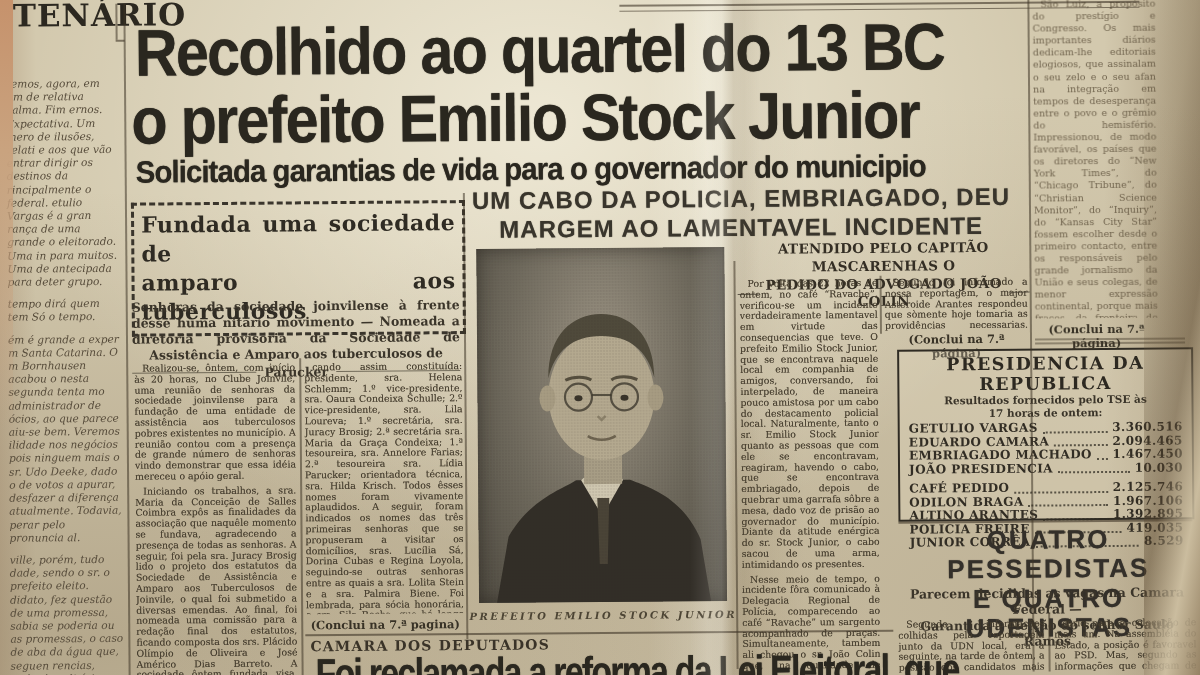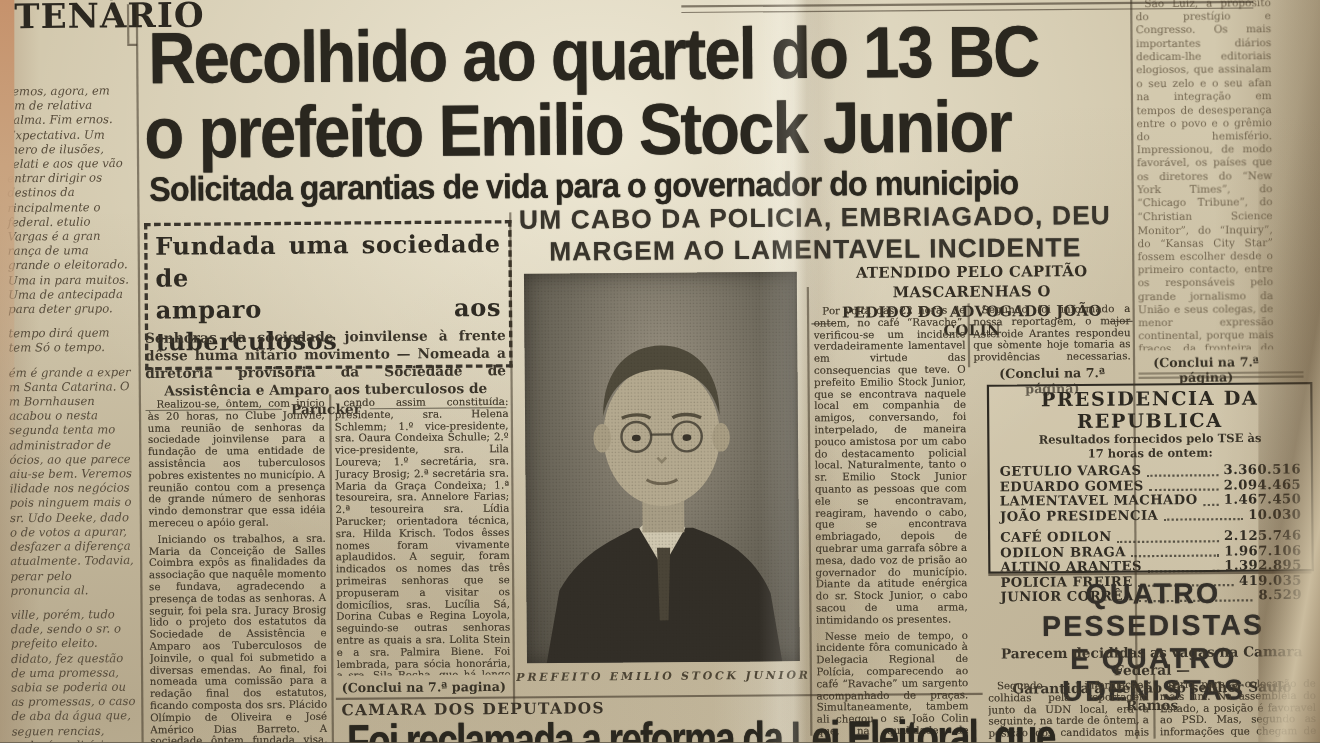--- a/index.html
+++ b/index.html
@@ -171,37 +171,37 @@
     <div class="abs ebox" style="left:897px;top:352px;width:274px;height:163px;">
       <div class="ebox-title">PRESIDENCIA DA REPUBLICA</div>
       <div class="ebox-sub">Resultados fornecidos pelo TSE às</div>
       <div class="ebox-sub" style="margin-bottom:3px;">17 horas de ontem:</div>
       <div class="erow">
           <span>GETULIO VARGAS</span>
           <span class="leader"></span>
           <span>3.360.516</span>
         </div>
       <div class="erow">
-          <span>EDUARDO GOMES</span>
+          <span>EDUARDO CAMARA</span>
           <span class="leader"></span>
           <span>2.094.465</span>
         </div>
       <div class="erow">
-          <span>LAMENTAVEL MACHADO</span>
+          <span>EMBRIAGADO MACHADO</span>
           <span class="leader"></span>
           <span>1.467.450</span>
         </div>
       <div class="erow">
           <span>JOÃO PRESIDENCIA</span>
           <span class="leader"></span>
           <span>10.030</span>
         </div>
       <div class="egap"></div>
       <div class="erow">
-          <span>CAFÉ ODILON</span>
+          <span>CAFÉ PEDIDO</span>
           <span class="leader"></span>
           <span>2.125.746</span>
         </div>
       <div class="erow">
           <span>ODILON BRAGA</span>
           <span class="leader"></span>
           <span>1.967.106</span>
         </div>
       <div class="erow">
           <span>ALTINO ARANTES</span>

